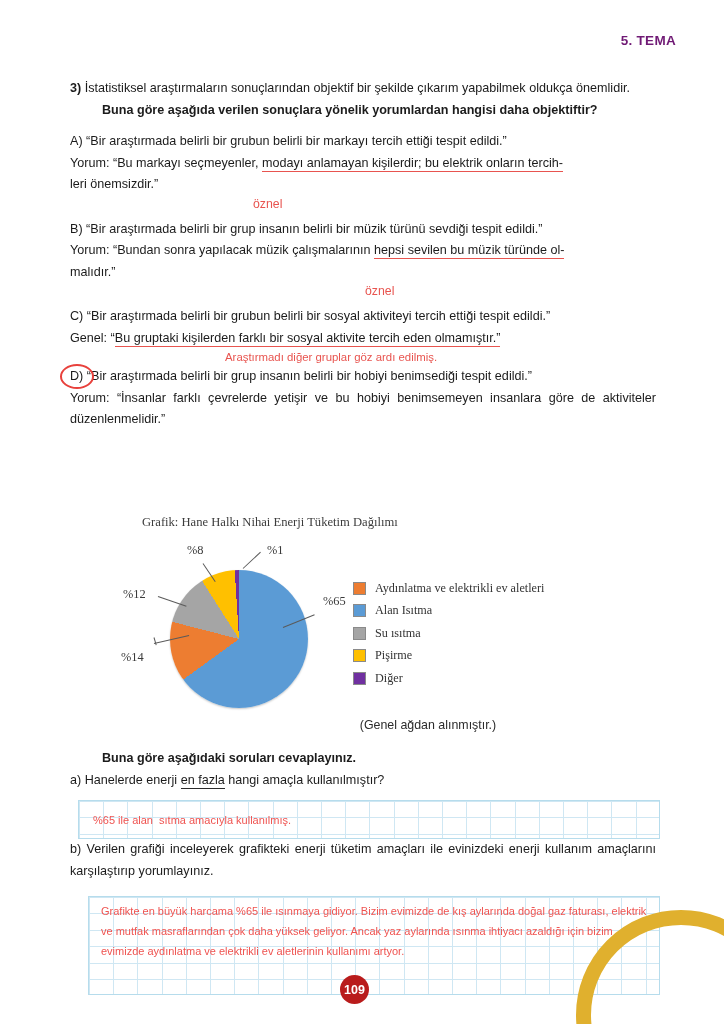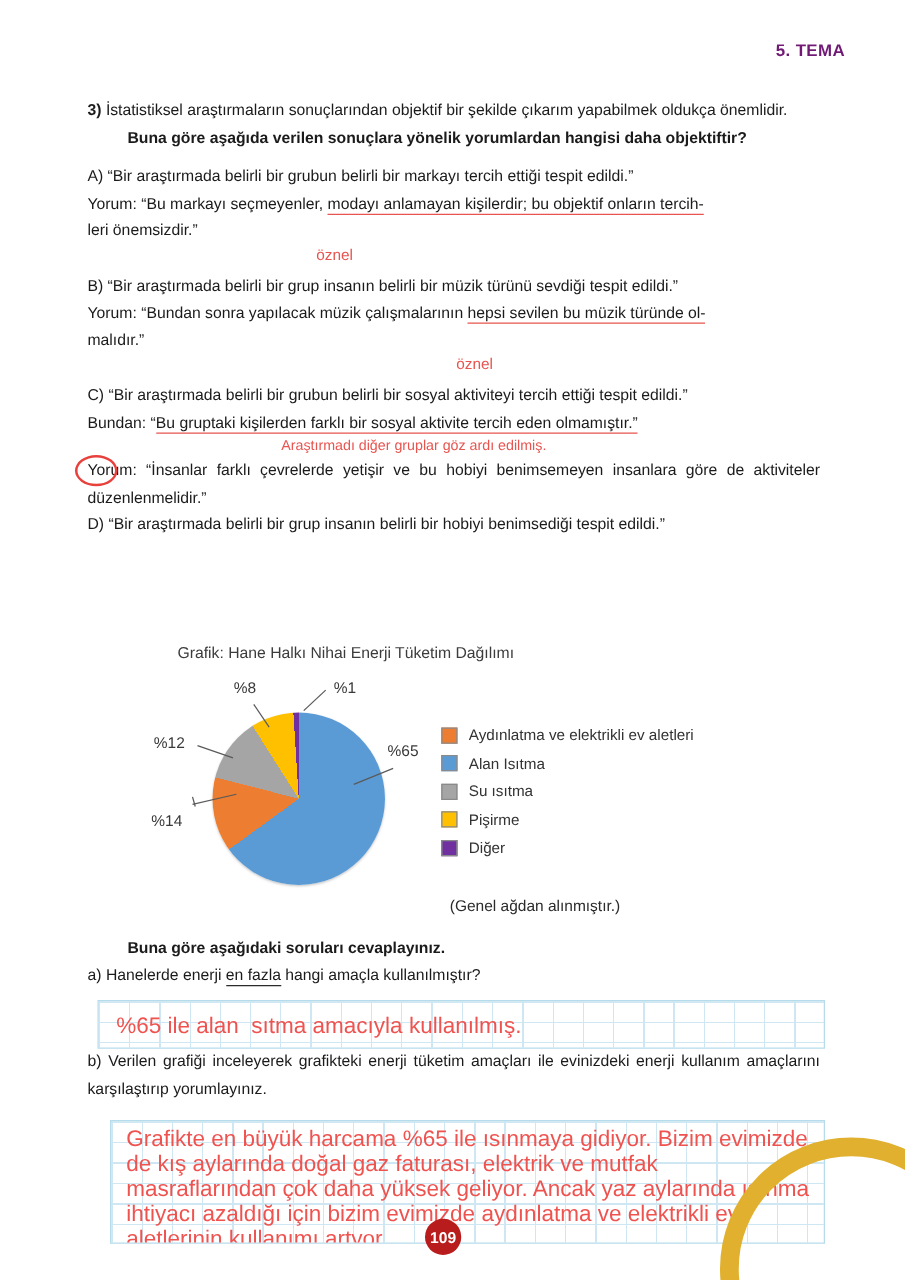--- a/index.html
+++ b/index.html
@@ -77,20 +77,21 @@
     pointer-events: none;
   }
 
   
   .chart-wrap {
     position: absolute;
     left: 70px;
     top: 515px;
     width: 586px;
     height: 215px;
+    font-family: Liberation Serif, serif;
   }
   .chart-title {
     position: absolute;
     left: 72px;
     top: 0;
     font-size: 12.6px;
     color: #3c3c3c;
   }
   .pie-area {
     position: absolute;
@@ -170,21 +171,21 @@
     width: 582px; height: 39px;
   }
   .gridbox-b {
     position: absolute;
     left: 88px; top: 896px;
     width: 572px; height: 99px;
   }
   .hand {
     position: absolute;
     color: #ef5350;
-    font-size: 18px;
+    font-size: 11px;
     line-height: 20px;
     white-space: pre-wrap;
   }
   .hand-a { left: 14px; top: 9px; }
   .hand-b { left: 12px; top: 4px; width: 548px; }
 
   
   .page-badge {
     position: absolute;
     left: 340px;
@@ -220,45 +221,45 @@
 
 <div class="page">
 
   <p class="para"><span class="qnum">3)</span><span> İstatistiksel araştırmaların sonuçlarından objektif bir şekilde çıkarım yapabilmek oldukça önemlidir.</span></p>
 
   <p class="para bold">Buna göre aşağıda verilen sonuçlara yönelik yorumlardan hangisi daha objektiftir?</p>
 
   <div class="spacer-10"></div>
 
   <p class="para"><span>A)</span><span> “Bir araştırmada belirli bir grubun belirli bir markayı tercih ettiği tespit edildi.”</span></p>
-  <p class="para"><span>Yorum: “Bu markayı seçmeyenler, </span><span class="ul-red">modayı anlamayan kişilerdir; bu objektif onların tercih-</span></p>
+  <p class="para"><span>Yorum: “Bu markayı seçmeyenler, </span><span class="ul-red">modayı anlamayan kişilerdir; bu elektrik onların tercih-</span></p>
   <p class="para">leri önemsizdir.”</p>
   <div class="annot-row">
     <span class="annot annot-a">öznel</span>
   </div>
 
   <div class="spacer-6"></div>
 
   <p class="para"><span>B)</span><span> “Bir araştırmada belirli bir grup insanın belirli bir müzik türünü sevdiği tespit edildi.”</span></p>
   <p class="para"><span>Yorum: “Bundan sonra yapılacak müzik çalışmalarının </span><span class="ul-red">hepsi sevilen bu müzik türünde ol-</span></p>
   <p class="para">malıdır.”</p>
   <div class="annot-row">
     <span class="annot annot-b">öznel</span>
   </div>
 
   <div class="spacer-6"></div>
 
   <p class="para"><span>C)</span><span> “Bir araştırmada belirli bir grubun belirli bir sosyal aktiviteyi tercih ettiği tespit edildi.”</span></p>
-  <p class="para"><span>Bundan: “</span><span class="ul-red">Bu gruptaki kişilerden farklı bir sosyal aktivite tercih eden olmamıştır.”</span></p>
+  <p class="para"><span>Genel: “</span><span class="ul-red">Bu gruptaki kişilerden farklı bir sosyal aktivite tercih eden olmamıştır.”</span></p>
   <div class="annot-row">
     <span class="annot annot-c">Araştırmadı diğer gruplar göz ardı edilmiş.</span>
   </div>
 
+  <p class="para"><span>D)</span><span> “Bir araştırmada belirli bir grup insanın belirli bir hobiyi benimsediği tespit edildi.”</span></p>
   <p class="para just">Yorum: “İnsanlar farklı çevrelerde yetişir ve bu hobiyi benimsemeyen insanlara göre de aktiviteler düzenlenmelidir.”</p>
-  <p class="para"><span>D)</span><span> “Bir araştırmada belirli bir grup insanın belirli bir hobiyi benimsediği tespit edildi.”</span></p>
 
   <div style="height:22px"></div>
 
 </div>
 
 <div class="circle-d"></div>
 
 <div class="chart-wrap">
   <div class="chart-title">Grafik: Hane Halkı Nihai Enerji Tüketim Dağılımı</div>
 
@@ -271,21 +272,21 @@
     <span class="pie-label" style="left:72px; top:6px;">%8</span>
     <div class="leader" style="left:88px; top:26px; width:22px; transform:rotate(56deg);"></div>
 
     <span class="pie-label" style="left:8px; top:50px;">%12</span>
     <div class="leader" style="left:43px; top:59px; width:30px; transform:rotate(19deg);"></div>
 
     <span class="pie-label" style="left:6px; top:113px;">%14</span>
     <div class="leader" style="left:39px; top:106px; width:36px; transform:rotate(-13deg);"></div>
     <div class="leader" style="left:39px; top:100px; width:8px; transform:rotate(74deg);"></div>
 
-    <span class="pie-label" style="left:195px; top:57px;">%65</span>
+    <span class="pie-label" style="left:208px; top:57px;">%65</span>
     <div class="leader" style="left:168px; top:90px; width:34px; transform:rotate(-22deg);"></div>
   </div>
 
   <div class="legend" id="legend">
       <div class="legend-item">
         <span class="legend-swatch" style="background: rgb(237, 125, 49);"></span>
         <span class="legend-label">Aydınlatma ve elektrikli ev aletleri</span>
       </div>
       <div class="legend-item">
         <span class="legend-swatch" style="background: rgb(91, 155, 213);"></span>

